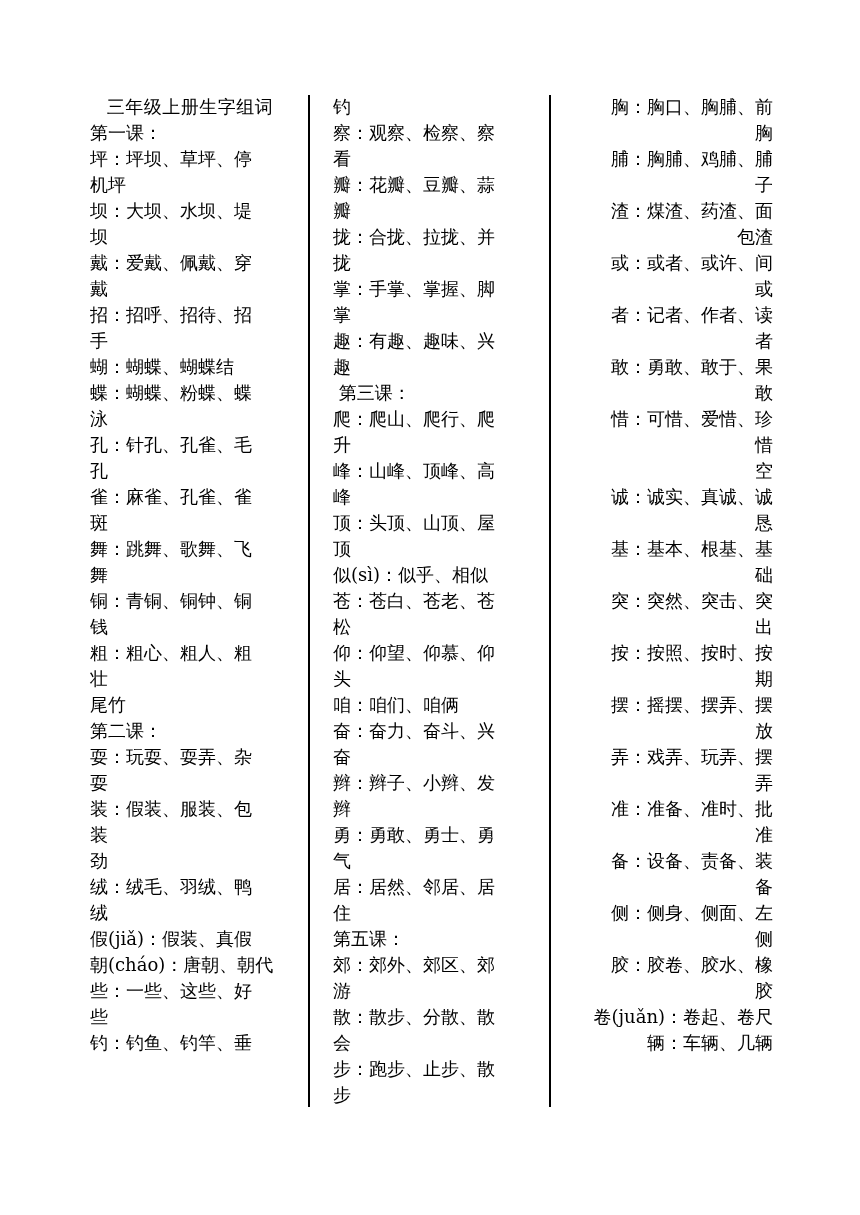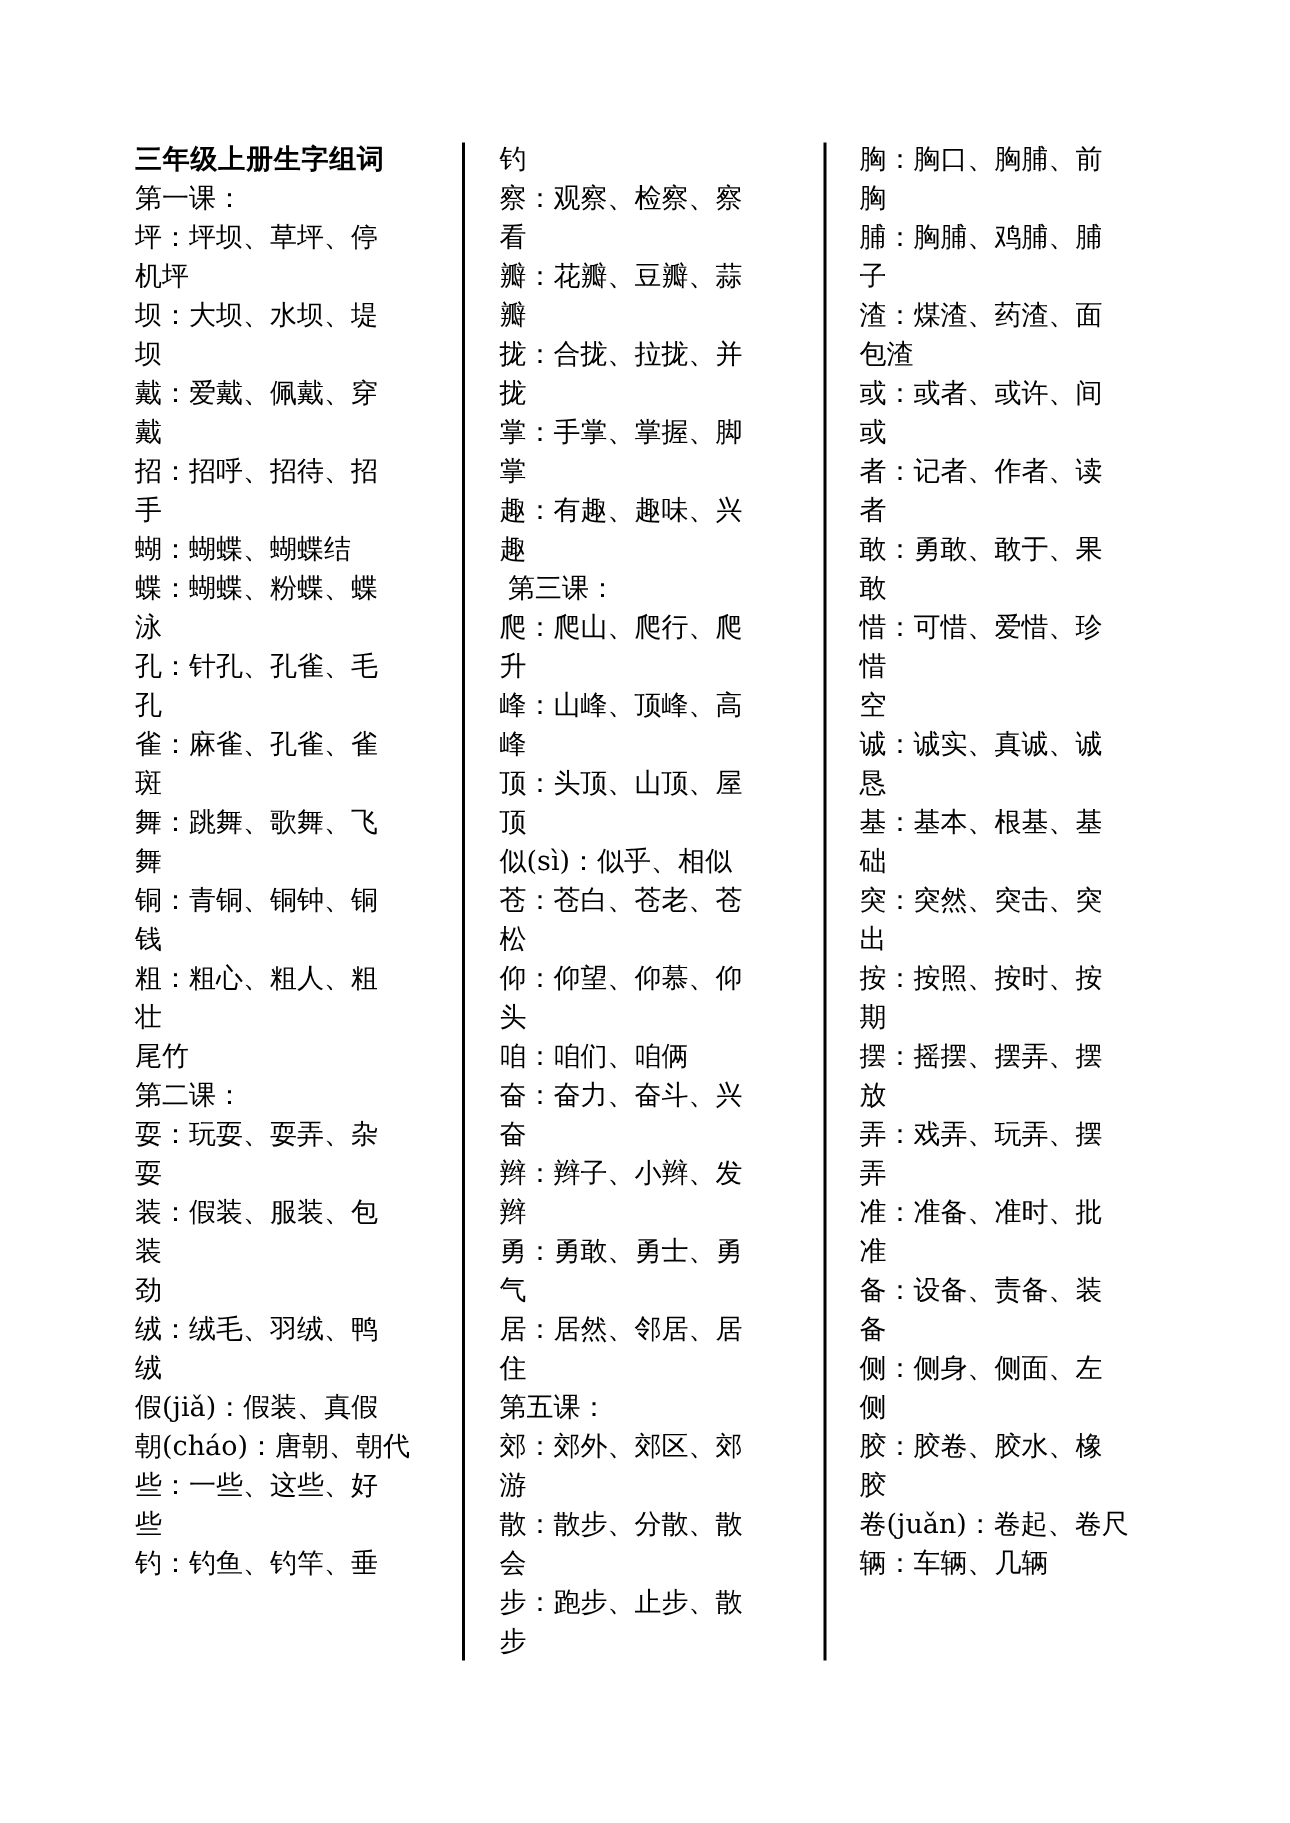--- a/index.html
+++ b/index.html
@@ -22,38 +22,39 @@
     }
     .col {
       position: absolute;
       top: 94px;
       width: 200px;
       font-size: 18px;
       line-height: 26px;
     }
     .col.left { left: 90px; }
     .col.mid { left: 333px; }
-    .col.right { left: 573px; }
+    .col.right { left: 573px; text-align: right; }
     .divider {
       position: absolute;
       top: 95px;
       height: 1012px;
       width: 2px;
       background: #000000;
     }
     .divider.d1 { left: 308px; }
     .divider.d2 { left: 549px; }
     .line {
       display: block;
       white-space: pre;
       height: 26px;
     }
     .title {
-      font-weight: bold;
+      font-weight: normal;
       letter-spacing: 0.5px;
+      text-align: center;
     }
   </style>
 </head>
 <body>
 
 <div class="page">
 
   <div class="divider d1"></div>
   <div class="divider d2"></div>
 

